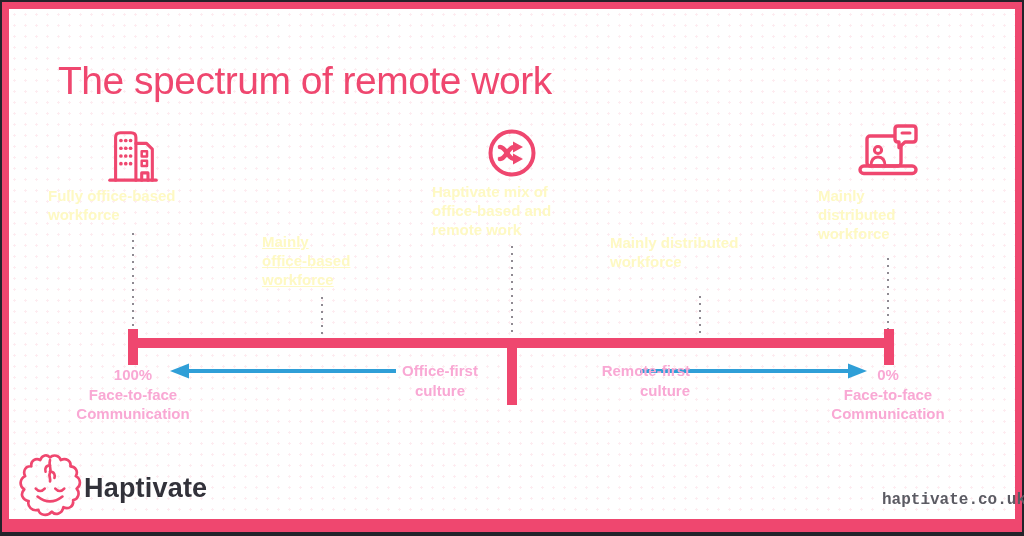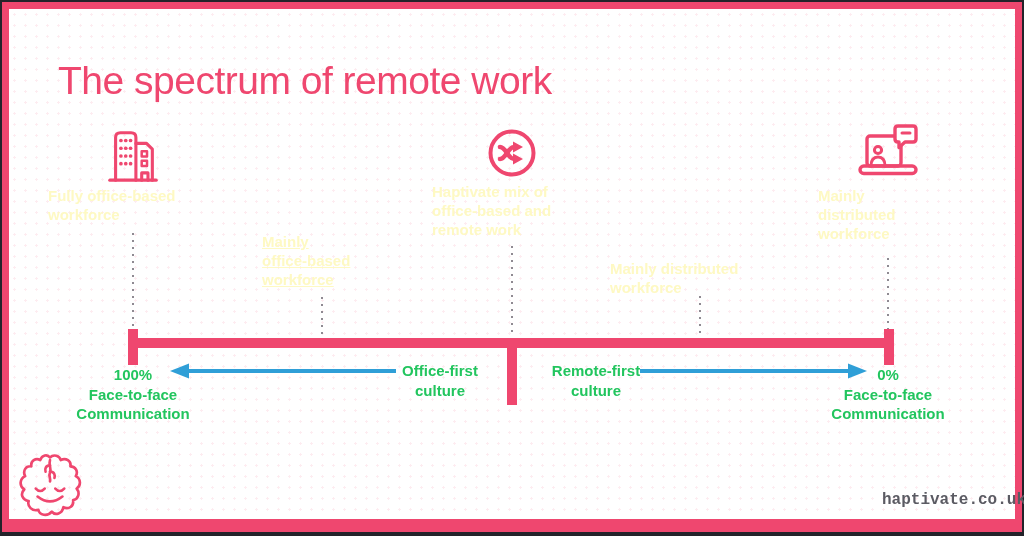--- a/index.html
+++ b/index.html
@@ -22,25 +22,25 @@
   .abs{position:absolute;}
   .title{
     font-size:39px;font-weight:400;color:#ef476f;
     letter-spacing:-0.5px;white-space:nowrap;
   }
   .plabel{
     color:#fef9c3;font-size:15px;font-weight:700;
     line-height:1.27;text-align:left;white-space:pre-line;
   }
   .blabel{
-    color:#22c55e;font-size:15px;font-weight:700;
+    color:#f9a8d4;font-size:15px;font-weight:700;
     line-height:1.3;text-align:center;white-space:pre-line;
   }
   .blabel.right-align{text-align:center;}
-  .blabel.left-align{text-align:center;}
+  .blabel.left-align{text-align:right;margin-left:24px;}
   .dotted{
     width:2px;
     background-image:repeating-linear-gradient(to bottom,#8f8a92 0 2px,transparent 2px 7px);
   }
   .bar{background:#ef476f;}
   .brand{
     font-size:27px;font-weight:700;color:#32323a;letter-spacing:0.2px;
   }
   .site{
     font-size:16px;font-weight:700;color:#5b5b63;text-align:right;
@@ -104,21 +104,21 @@
   </div>
 
   <div class="abs plabel" style="left:48px;top:186px;width:170px;">Fully office-based
 workforce</div>
   <div class="abs plabel" style="left:262px;top:232px;width:120px;text-decoration:underline;">Mainly
 office-based
 workforce</div>
   <div class="abs plabel" style="left:432px;top:182px;width:160px;">Haptivate mix of
 office-based and
 remote work</div>
-  <div class="abs plabel" style="left:610px;top:259px;width:180px;">Mainly distributed
+  <div class="abs plabel" style="left:610px;top:233px;width:180px;">Mainly distributed
 workforce</div>
   <div class="abs plabel" style="left:818px;top:186px;width:140px;">Mainly
 distributed
 workforce</div>
 
   <div class="abs dotted" style="left:132px;top:233px;height:98px;"></div>
   <div class="abs dotted" style="left:321px;top:297px;height:39px;"></div>
   <div class="abs dotted" style="left:511px;top:246px;height:90px;"></div>
   <div class="abs dotted" style="left:699px;top:296px;height:40px;"></div>
   <div class="abs dotted" style="left:887px;top:258px;height:72px;"></div>
@@ -156,14 +156,15 @@
     <svg width="64" height="70" viewBox="0 0 72 76" fill="none" stroke="#ef476f" stroke-width="3" stroke-linecap="round" stroke-linejoin="round">
       <path d="M36,7 C40,3 47,5 48,10 C54,7 60,11 59,17 C65,17 68,23 65,28 C71,31 71,39 66,42 C70,47 68,54 62,55 C63,62 57,66 51,63 C50,70 42,73 38,68 C33,74 24,72 23,66 C16,68 10,62 12,56 C5,55 2,48 7,43 C1,39 2,31 8,28 C5,22 9,16 15,17 C14,11 20,7 25,10 C27,4 33,3 36,7 Z"></path>
       <path d="M36,10 C34,16 38,18 36,24 C34,28 37,30 36,34"></path>
       <path d="M36,16 C31,16 30,20 31,23"></path>
       <path d="M36,23 C41,23 42,27 41,30"></path>
       <path d="M20,42 Q25,47.5 30,42"></path>
       <path d="M42,42 Q47,47.5 52,42"></path>
       <path d="M22,51 Q36,62 50,51"></path>
     </svg>
   </div>
+  <div class="abs brand" style="left:84px;top:473px;">Haptivate</div>
   <div class="abs site" style="left:856px;top:491px;width:170px;font-family:Liberation Mono, monospace;">haptivate.co.uk</div>
 </div>
 
 </body></html>

